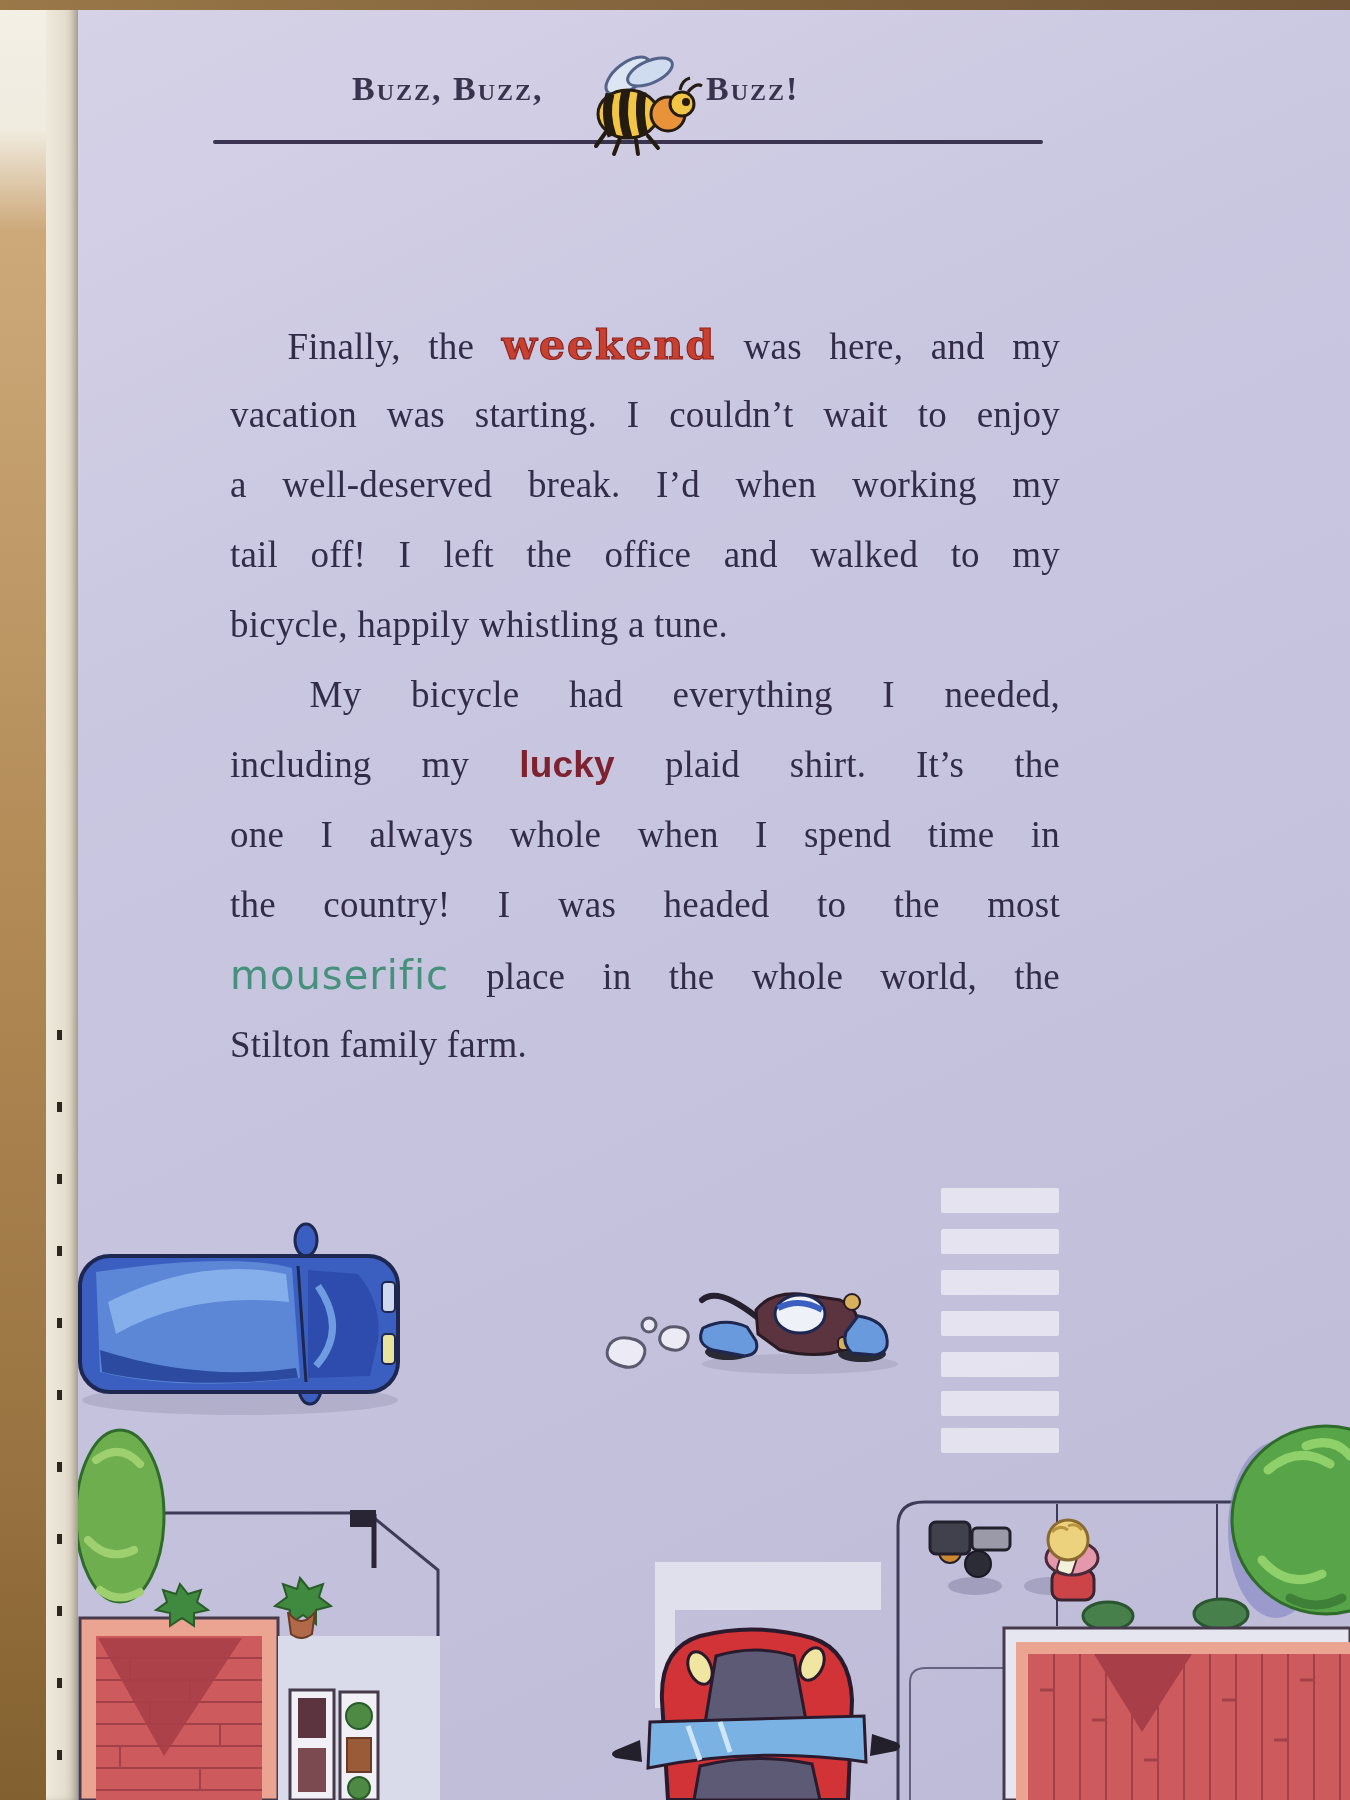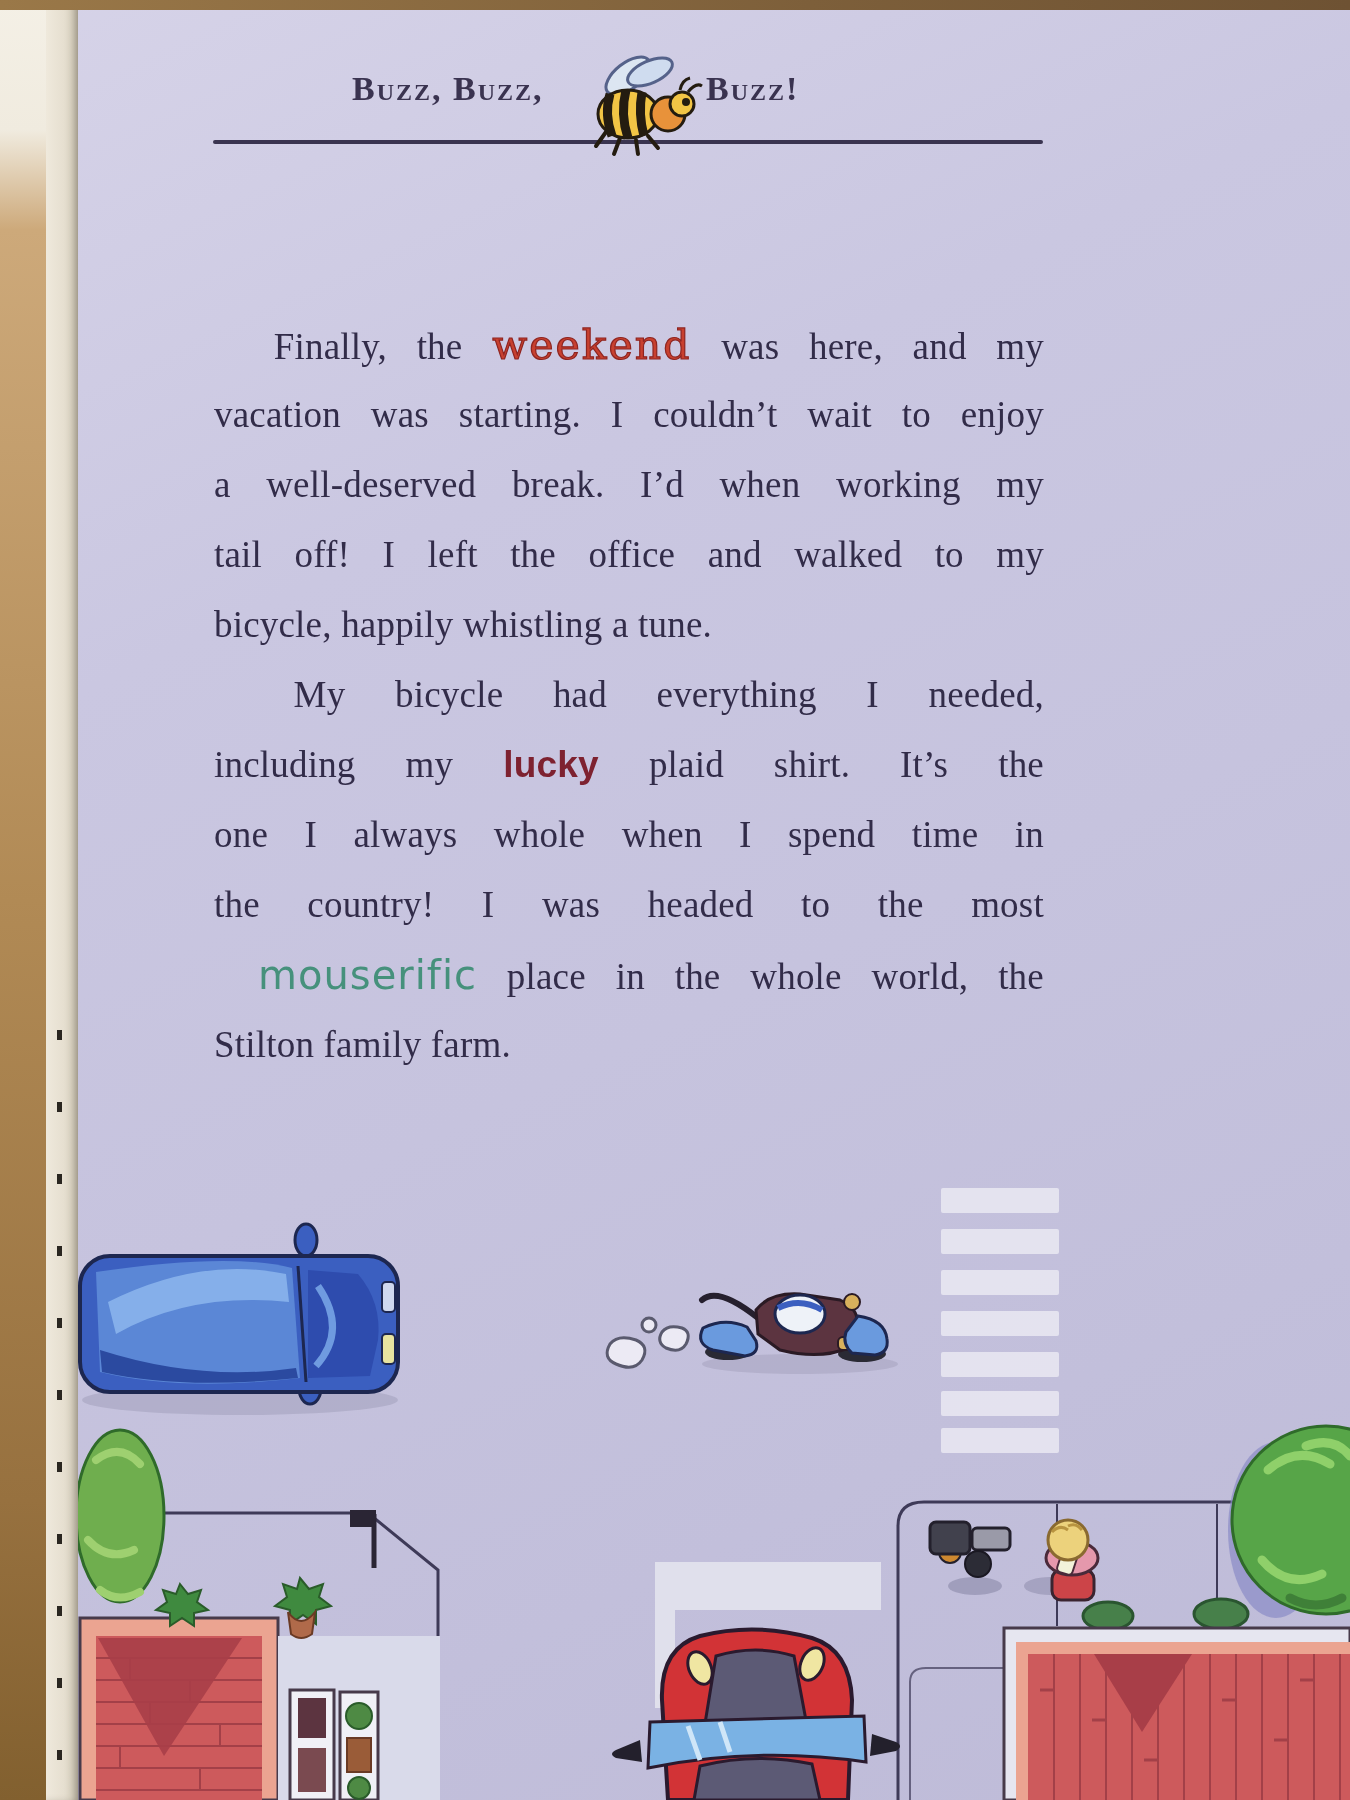--- a/index.html
+++ b/index.html
@@ -20,28 +20,28 @@
     background:repeating-linear-gradient(180deg,#2a2620 0 10px,transparent 10px 72px);}
   
   .chapter-header{position:absolute;left:0;top:0;width:100%;height:190px;z-index:3;}
   .chapter-rule{position:absolute;left:213px;top:140px;width:830px;height:4px;background:var(--rule,#3a3450);border-radius:2px;}
   .chapter-title{position:absolute;top:70px;font-variant:small-caps;font-weight:bold;
     font-size:34px;letter-spacing:2px;color:#3a3350;}
   .title-left{left:352px;}
   .title-right{left:706px;text-align:right;}
   .bee{position:absolute;left:576px;top:48px;width:128px;height:110px;}
   
-  .text-block{position:absolute;left:214px;top:310px;width:830px;z-index:3;color:var(--body,#322c49);}
+  .text-block{position:absolute;left:230px;top:310px;width:830px;z-index:3;color:var(--body,#322c49);}
   .line{height:70px;line-height:70px;font-size:37px;letter-spacing:.2px;white-space:nowrap;}
   .line.flexjust{display:flex;justify-content:space-between;align-items:baseline;white-space:normal;}
   .spacer{display:inline-block;width:30px;}
-  .style-weekend{font-family:"DejaVu Serif",serif;font-weight:normal;font-size:41px;
+  .style-weekend{font-family:"DejaVu Serif",serif;font-weight:bold;font-size:41px;
     color:var(--weekend,#c8402f);-webkit-text-stroke:1.2px #8e2420;letter-spacing:2px;text-align:right;}
   .style-lucky{font-family:Liberation Sans, sans-serif;font-weight:bold;font-size:37px;color:var(--lucky,#7e2230);}
-  .style-mouserific{font-family:"DejaVu Sans",sans-serif;font-size:40px;color:var(--mouserific,#46917c);letter-spacing:1px;margin-left:44px;}
+  .style-mouserific{font-family:"DejaVu Sans",sans-serif;font-size:40px;color:var(--mouserific,#46917c);letter-spacing:1px;}
   
   .scene{position:absolute;left:0;top:1020px;width:1350px;height:780px;z-index:2;}
 </style>
 </head>
 <body style="--weekend: #c8402f; --lucky: #7e2230; --mouserific: #46917c; --rule: #3a3450; --body: #322c49;">
 
 <div class="edge-top"></div>
 <div class="edge-left-stack"></div>
 <div class="edge-page-curl"></div>
 <div class="edge-marks"></div>

